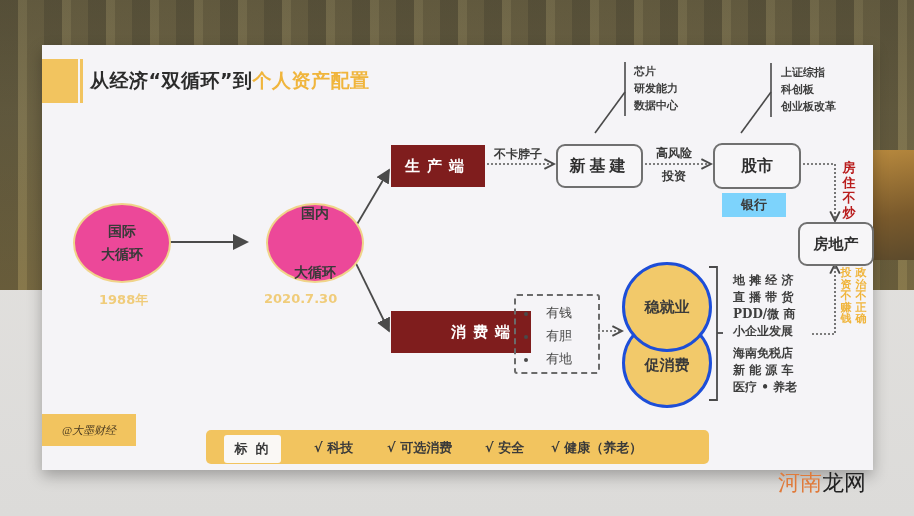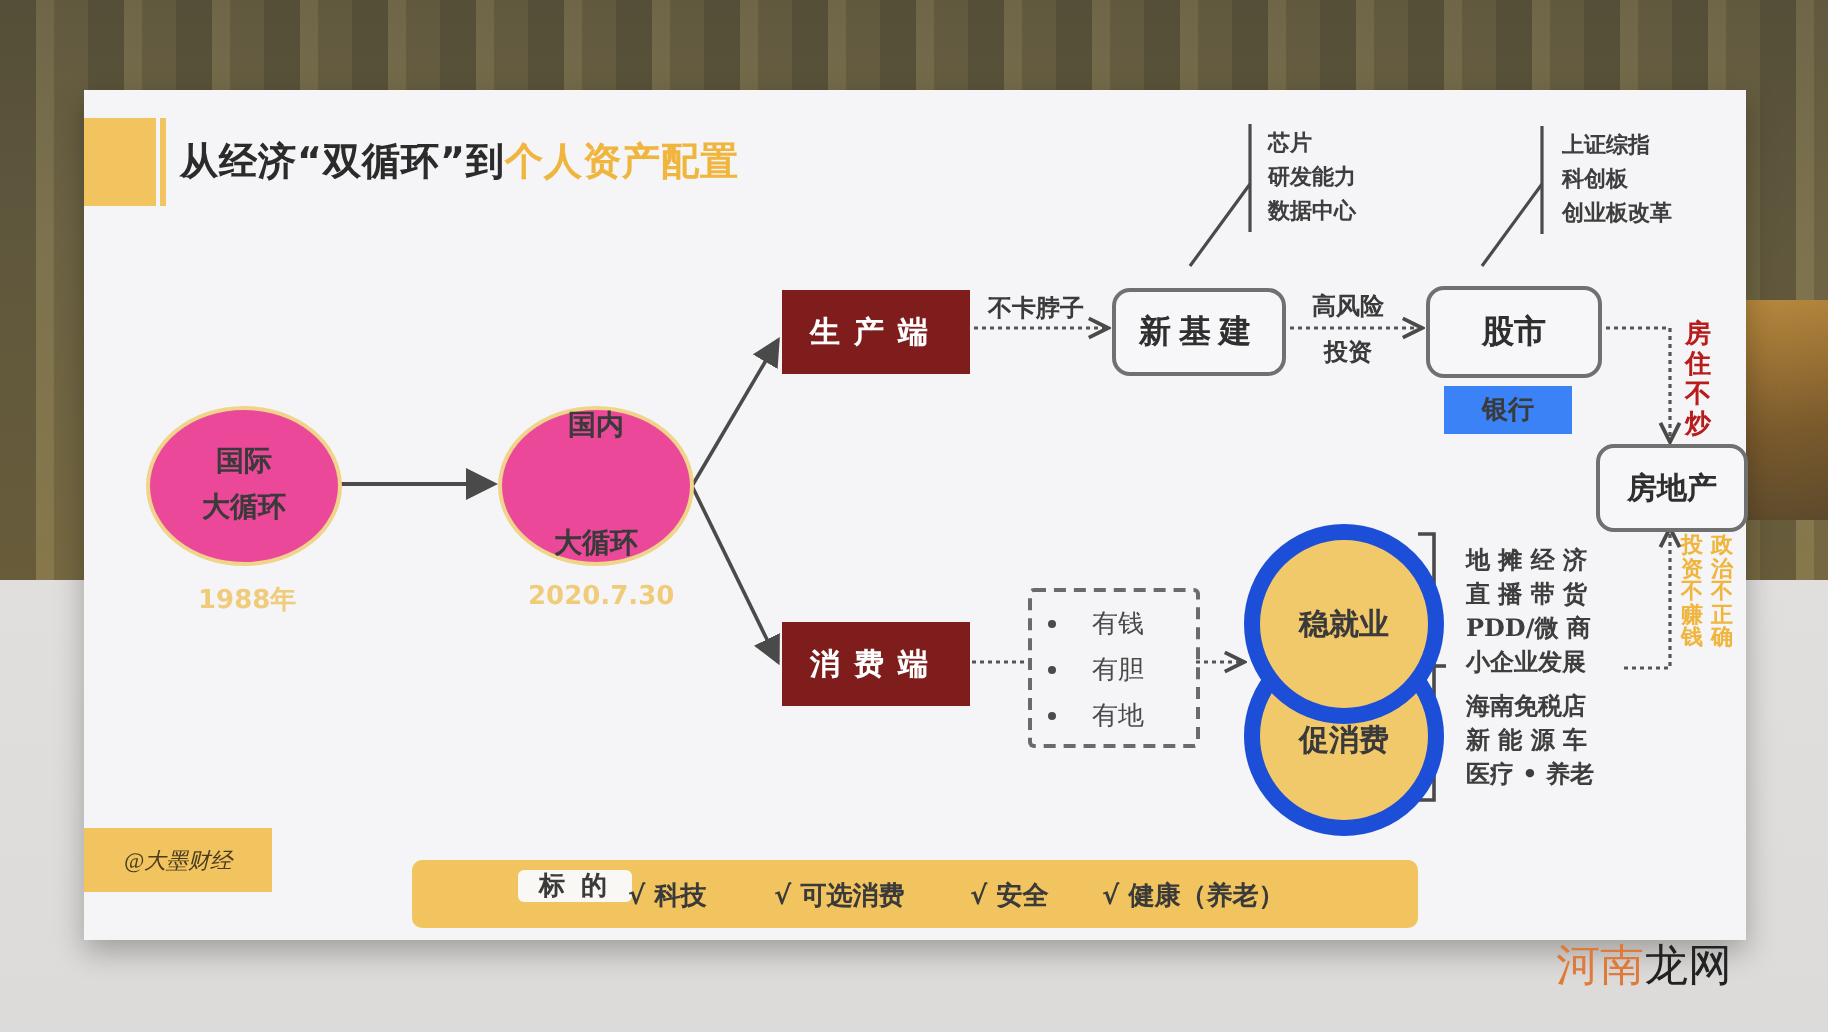--- a/index.html
+++ b/index.html
@@ -54,36 +54,36 @@
   .dashbox {
     position:absolute; left:514px; top:294px; width:82px; height:76px;
     border:2px dashed #6a6a6a; border-radius:3px;
   }
   .dashbox ul { list-style:none; margin:0; padding:5px 0 0 0; }
   .dashbox li { font-size:13px; color:#4a4a4a; line-height:23px; padding-left:8px; white-space:nowrap; }
   .dashbox li .dot { display:inline-block; width:4px; height:4px; background:#4a4a4a; border-radius:50%; margin-right:18px; vertical-align:middle; }
 
   .circle {
     position:absolute; width:84px; height:84px; border-radius:50%;
-    background:#f2c96a; border:8px solid #1d4ed8;
+    background:#f2c96a; border:3px solid #1d4ed8;
     display:flex; align-items:center; justify-content:center;
     font-weight:bold; font-size:15px; color:#3a3a3a;
   }
 
   .bank {
-    position:absolute; left:722px; top:193px; width:64px; height:24px; background:#3b82f6;
+    position:absolute; left:722px; top:193px; width:64px; height:24px; background:#7dd3fc;
     display:flex; align-items:center; justify-content:center; font-weight:bold; font-size:13px; color:#3a3a3a;
   }
   .bottom-bar {
     position:absolute; left:206px; top:430px; width:503px; height:34px; background:#f2c45f; border-radius:5px;
   }
   .tag-label {
-    position:absolute; left:224px; top:435px; width:57px; height:16px; background:#faf8f5; border-radius:3px;
+    position:absolute; left:224px; top:435px; width:57px; height:28px; background:#faf8f5; border-radius:3px;
     display:flex; align-items:center; justify-content:center; font-family:"DejaVu Serif", serif; font-weight:bold;
-    font-size:13px; color:#3a3a3a; letter-spacing:8px; padding-left:6px; box-sizing:border-box;margin-left:35px;
+    font-size:13px; color:#3a3a3a; letter-spacing:8px; padding-left:6px; box-sizing:border-box;
   }
   .tag-item { position:absolute; top:439px; font-weight:bold; font-size:13px; color:#3a3a3a; white-space:nowrap; }
   .signature {
     position:absolute; left:42px; top:414px; width:94px; height:32px; background:#f2c45f;
     display:flex; align-items:center; justify-content:center; font-family:Liberation Serif, serif;
     font-size:11px; color:#4a3a20; font-style:italic;
   }
   .watermark { position:absolute; left:778px; top:468px; font-size:22px; white-space:nowrap; }
   .watermark .w1 { color:#e07a3a; }
   .watermark .w2 { color:#222; }
@@ -136,28 +136,28 @@
 
   <polyline points="812,334 835,334 835,264" fill="none" stroke="#555" stroke-width="1.6" stroke-dasharray="2,2" marker-end="url(#ahOpen)"></polyline>
 </svg>
 
 <div class="ellipse" style="left:73px;top:203px;width:94px;height:76px;">
   <span>国际</span>
   <span>大循环</span>
 </div>
 <div class="date" style="left:99px;top:291px;">1988年</div>
 
-<div class="ellipse" style="left:249px;top:203px;width:94px;height:76px;gap:36px;">
+<div class="ellipse" style="left:266px;top:203px;width:94px;height:76px;gap:36px;">
   <span>国内</span>
   <span>大循环</span>
 </div>
 <div class="date" style="left:264px;top:291px;">2020.7.30</div>
 
 <div class="ybox" style="left:391px;top:145px;width:94px;height:42px;">生产端</div>
-<div class="ybox" style="left:391px;top:311px;width:94px;height:42px;">消费端</div>
+<div class="ybox" style="left:391px;top:311px;width:94px;height:42px;padding-left:46px;">消费端</div>
 
 <div class="lbl" style="left:494px;top:146px;">不卡脖子</div>
 
 <div class="rbox" style="left:556px;top:144px;width:83px;height:40px;font-size:16px;letter-spacing:4px;">新基建</div>
 <div class="hand" style="left:634px;top:63px;">
   <div>芯片</div>
   <div>研发能力</div>
   <div>数据中心</div>
 </div>
 

